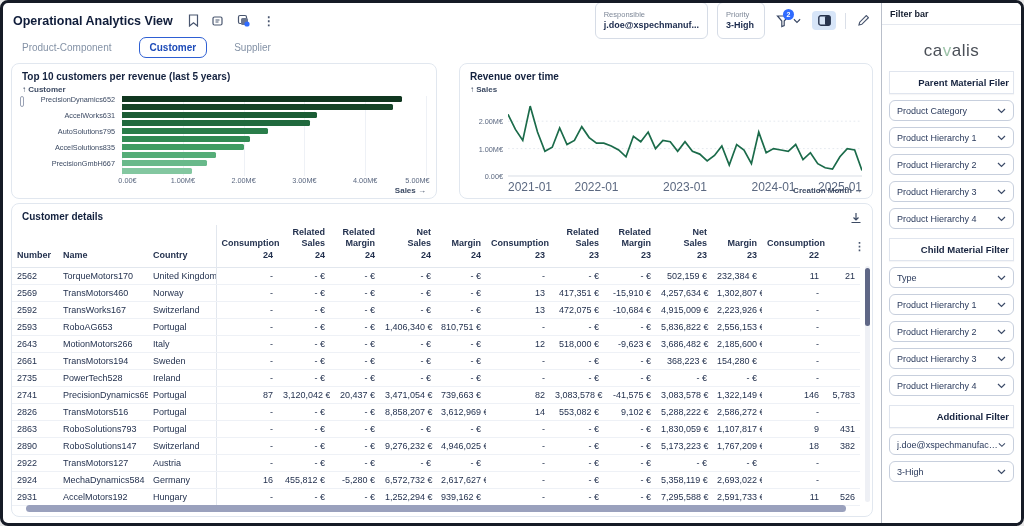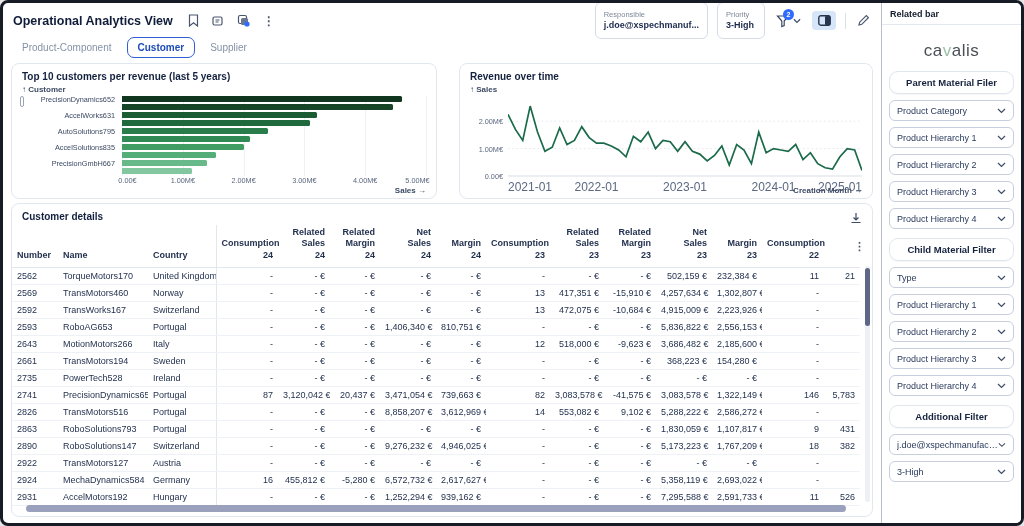--- a/index.html
+++ b/index.html
@@ -20,21 +20,21 @@
   .info-label { font-size:7.5px; color:#7e8898; }
   .info-value { font-size:9px; font-weight:bold; color:#1b2a4c; white-space:nowrap; }
   .funnel-wrap { position:relative; display:flex; align-items:center; gap:2px; margin:0 2px; }
   .badge { position:absolute; top:-5px; left:7px; background:#2f6bff; color:#fff; font-size:7px;
            width:11px; height:11px; border-radius:50%; display:flex; align-items:center; justify-content:center; font-weight:bold; }
   .panel-toggle { width:24px; height:19px; background:#d7e5f8; border-radius:4px; display:flex;
                   align-items:center; justify-content:center; cursor:pointer; }
   .vdiv { width:1px; height:16px; background:#dadfe8; }
 
   
-  .tabs { display:flex; align-items:center; gap:4px; padding:2px 10px 4px 8px; }
+  .tabs { display:flex; align-items:center; gap:16px; padding:2px 10px 4px 8px; }
   .tab { font-size:10px; color:#8492a6; padding:4px 10px; border:1.5px solid transparent; border-radius:7px; cursor:pointer; }
   .tab.active { color:#1d4bb8; font-weight:bold; border-color:#2e5fd3; background:#fff; }
 
   
   .charts-row { display:flex; gap:22px; padding:1px 8px 3px 8px; height:140px; }
   .card { border:1px solid #e1e7ef; border-radius:8px; background:#fff; position:relative; }
   .chart-card-left { width:426px; padding:7px 10px 4px 10px; }
   .chart-card-right { flex:1; padding:7px 10px 4px 10px; }
   .card-title { font-size:10px; font-weight:bold; color:#13213e; }
   .axis-ylab { font-size:8px; font-weight:bold; color:#3c4a63; margin-top:3px; }
@@ -79,22 +79,22 @@
                    background:#9aa1bd; border-radius:4px; }
   .vscroll-track { position:absolute; right:2px; top:62px; bottom:14px; width:5px; background:#eef0f5; border-radius:3px; }
   .vscroll-thumb { position:absolute; right:2px; top:64px; width:5px; height:58px; background:#5f6786; border-radius:3px; }
 
   
   .filterbar { width:140px; border-left:1px solid #b9bfca; display:flex; flex-direction:column; background:#fff; }
   .fb-title { font-size:9px; font-weight:bold; color:#131c2e; padding:6px 8px 5px 8px; border-bottom:1px solid #e4e8ef; }
   .fb-body { flex:1; overflow:hidden; padding-bottom:6px; }
   .logo { text-align:center; margin:16px 0 10px 0; font-size:17px; letter-spacing:0.5px; color:#4a4f57; }
   .logo .mark { color:#9dc3a9; font-weight:normal; }
-  .filter-heading { border:1px solid #e0e5ee; border-radius:9px; margin:9px 7px 2px 7px; padding:5px 4px;
-                    text-align:center; font-size:9.5px; font-weight:bold; color:#16233f; cursor:pointer;
+  .filter-heading { border:1px solid #e0e5ee; border-radius:0; margin:9px 7px 2px 7px; padding:5px 4px;
+                    text-align:right; font-size:9.5px; font-weight:bold; color:#16233f; cursor:pointer;
                     box-shadow:0 1px 1px rgba(20,30,60,0.04); }
   .dropdown { border:1px solid #c7cfdd; border-radius:6px; margin:6px 7px; padding:0 7px; height:21px;
               display:flex; align-items:center; justify-content:space-between; cursor:pointer; background:#fff; }
   .dd-label { font-size:9px; color:#2a3a5c; white-space:nowrap; overflow:hidden; text-overflow:ellipsis; }
 </style>
 </head>
 <body>
 
 <div class="frame">
   <div class="main">
@@ -544,21 +544,21 @@
             </tbody>
         </table>
       </div>
       <div class="hscroll-thumb"></div>
       <div class="vscroll-track"></div>
       <div class="vscroll-thumb"></div>
     </div>
   </div>
 
   <div class="filterbar">
-    <div class="fb-title">Related bar</div>
+    <div class="fb-title">Filter bar</div>
     <div class="fb-body">
       <div class="logo"><span>ca</span><span class="mark">v</span><span>alis</span></div>
     <div class="filter-heading">Parent Material Filer</div>
         <div class="dropdown">
           <span class="dd-label">Product Category</span>
           <svg width="9" height="6" viewBox="0 0 9 6">
             <polyline points="1,1 4.5,4.5 8,1" fill="none" stroke="#3c4b68" stroke-width="1.2"></polyline>
           </svg>
         </div>
         <div class="dropdown">

